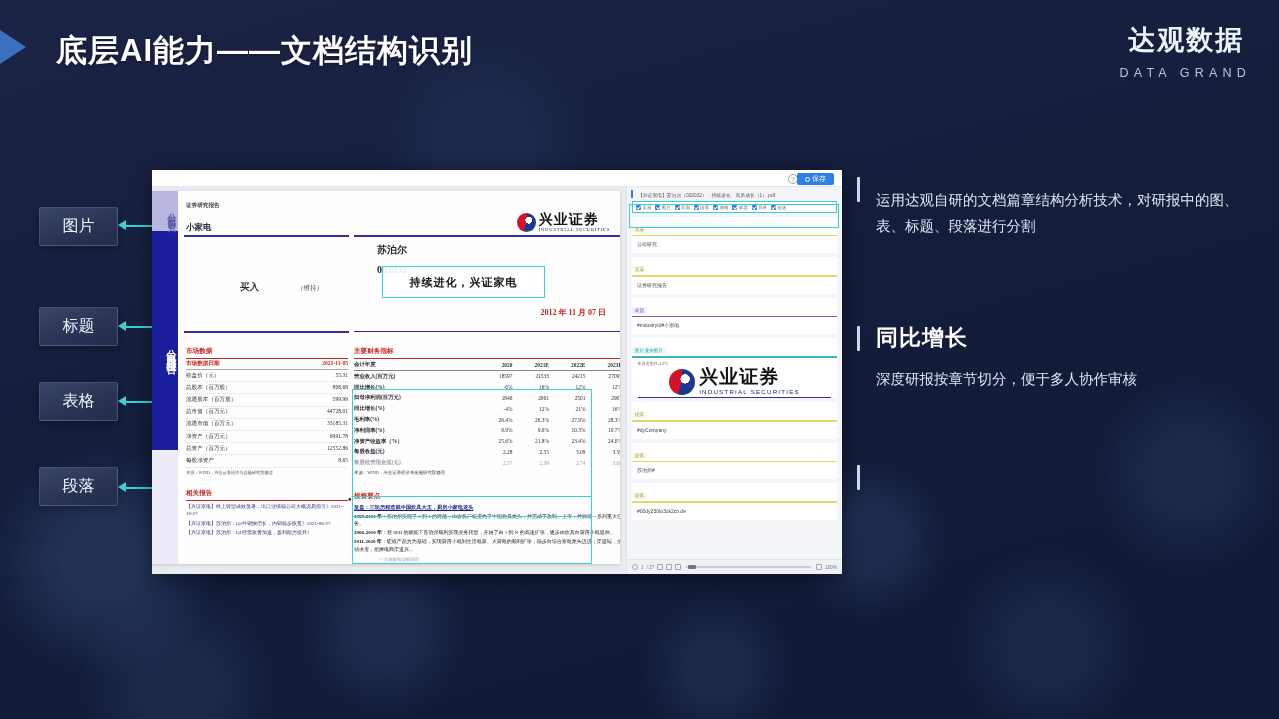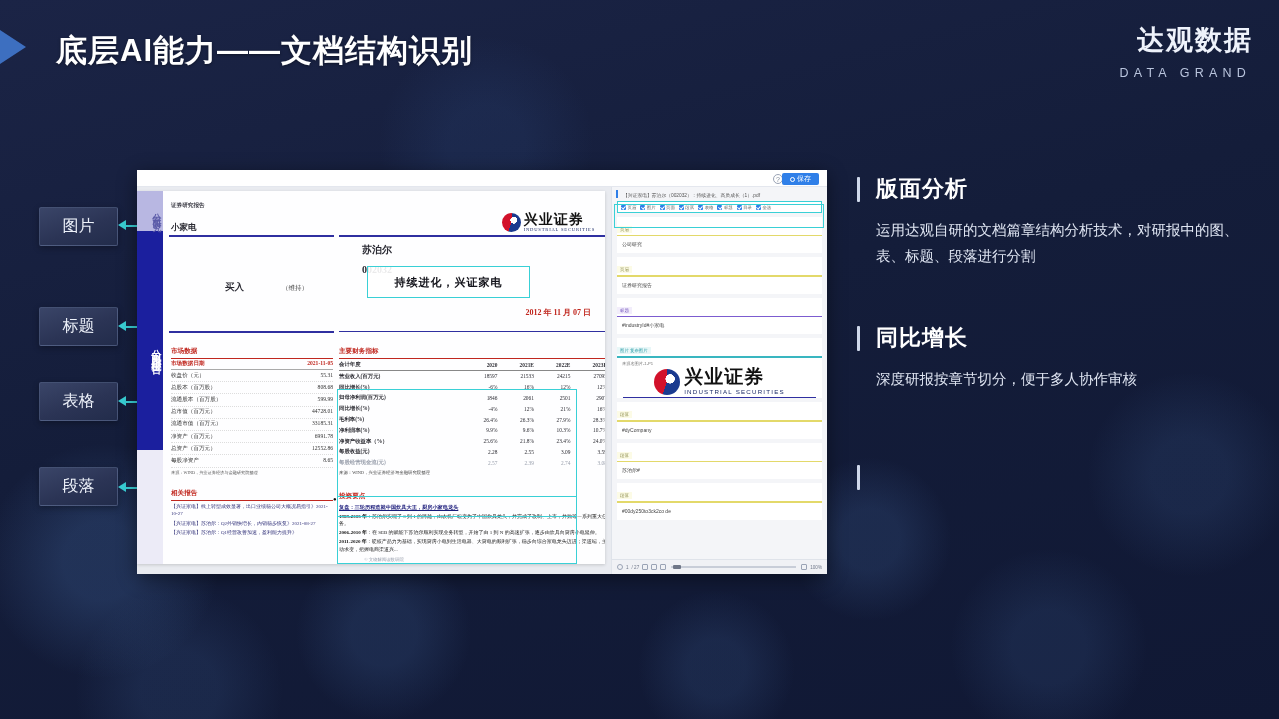--- a/index.html
+++ b/index.html
@@ -33,21 +33,21 @@
     border-top: 17px solid transparent;
     border-bottom: 17px solid transparent;
     border-left: 26px solid #3d6fc0;
   }
   .page-title {
     position: absolute; left: 56px; top: 30px;
     font-size: 31px; font-weight: 700; letter-spacing: 1px;
     color: #ffffff;
     text-shadow: 0 1px 3px rgba(0,0,0,0.4);
   }
-  .brand { position: absolute; right: 26px; top: 22px; text-align: right; }
+  .brand { position: absolute; right: 26px; top: 22px; text-align: center; }
   .brand-cn {
     font-size: 27px; font-weight: 700; letter-spacing: 2px;
     color: #eef2fb;
   }
   .brand-en {
     font-size: 12.5px; letter-spacing: 5.2px;
     color: #b9c4dd; margin-top: 8px; padding-right: 2px;
   }
 
   
@@ -70,21 +70,21 @@
   .conn { position: absolute; background: #39d0d6; height: 2px; }
   .conn-arrow {
     position: absolute; width: 0; height: 0;
     border-top: 5px solid transparent;
     border-bottom: 5px solid transparent;
     border-right: 8px solid #39d0d6;
   }
 
   
   .shot {
-    position: absolute; left: 137px; top: 170px;
+    position: absolute; left: 152px; top: 170px;
     width: 690px; height: 404px;
     background: #fdba74;
     box-shadow: 0 4px 18px rgba(0,0,0,0.45);
     overflow: hidden;
   }
   .shot-topbar {
     position: absolute; left: 0; top: 0; width: 100%; height: 17px;
     background: #ffffff; border-bottom: 1px solid #e4e7ee;
   }
   .btn-save {
@@ -583,21 +583,20 @@
     <span class="slider"></span>
     <span class="vt-ico"></span>
     <span>100%</span>
   </div>
 
   <div class="hl" style="left:477px; top:34px; width:210px; height:24px;"></div>
 </div>
 
 <div class="feat f1">
   <div class="feat-bar"></div>
-  <div class="feat-h">版面分析</div>
   <div class="feat-p">运用达观自研的文档篇章结构分析技术，对研报中的图、表、标题、段落进行分割</div>
 </div>
 <div class="feat f2">
   <div class="feat-bar"></div>
   <div class="feat-h">同比增长</div>
   <div class="feat-p">深度研报按章节切分，便于多人协作审核</div>
 </div>
 <div class="feat f3">
   <div class="feat-bar"></div>
 </div>

